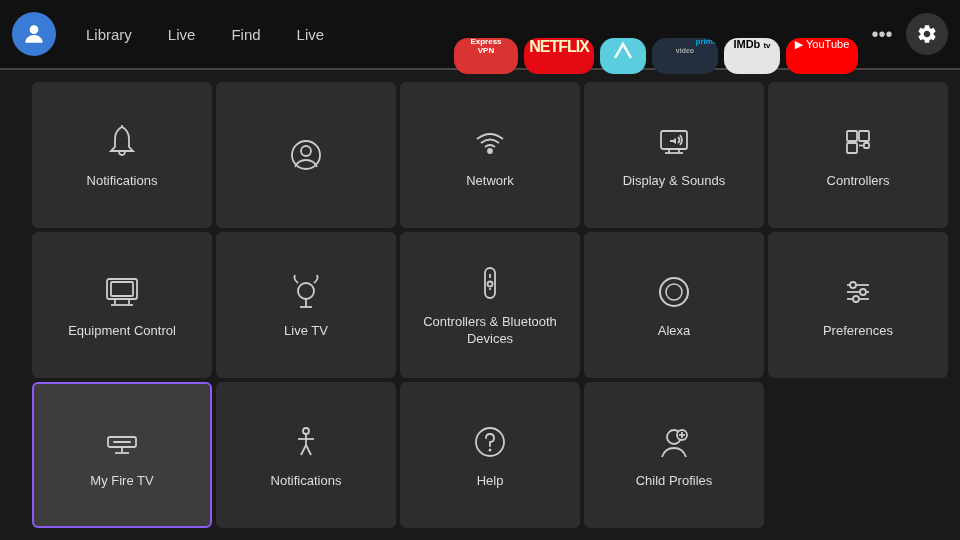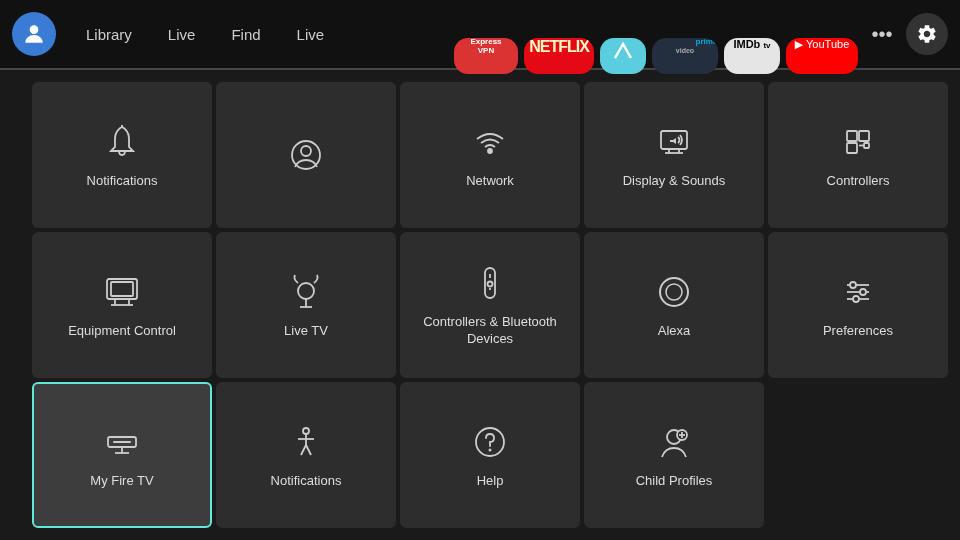--- a/index.html
+++ b/index.html
@@ -120,21 +120,21 @@
       align-items: center;
       justify-content: center;
       gap: 10px;
       cursor: pointer;
       padding: 12px 8px;
       position: relative;
     }
 
     .setting-tile.selected {
       background: #3d3d3d;
-      border: 2px solid #5eead4;
+      border: 2px solid #8b5cf6;
     }
 
     .tile-icon {
       color: #ccc;
       display: flex;
       align-items: center;
       justify-content: center;
     }
 
     .tile-label {

